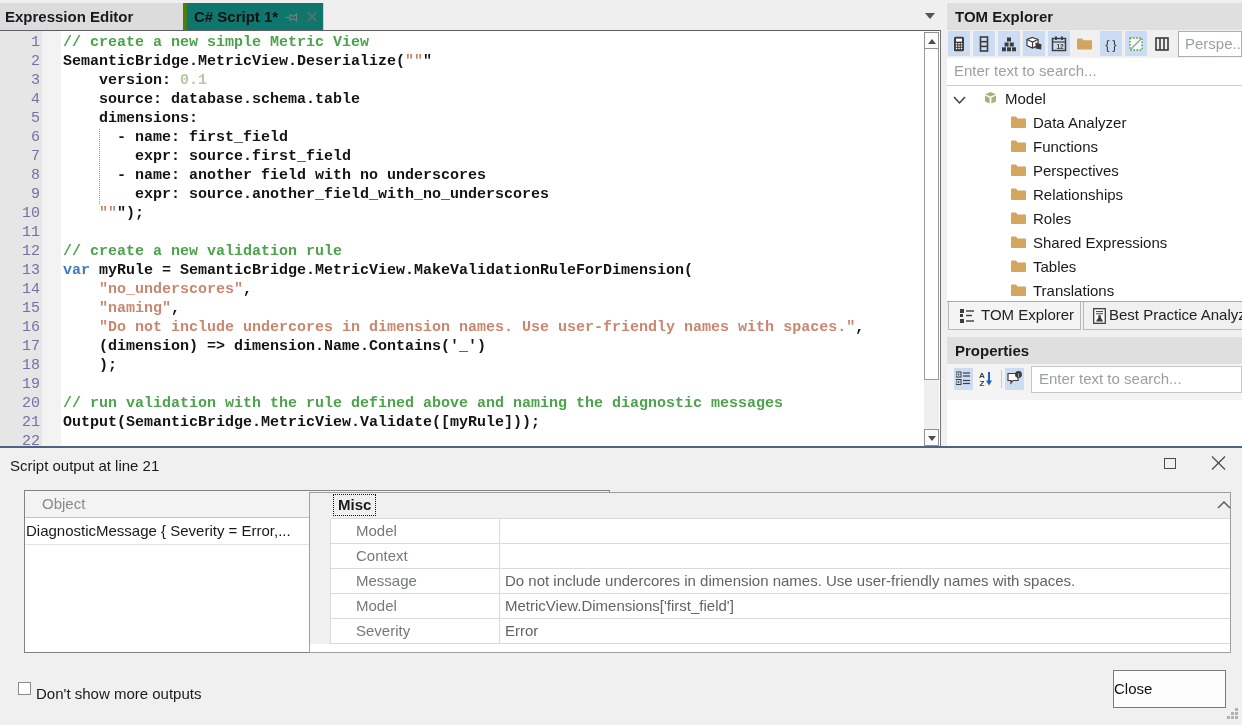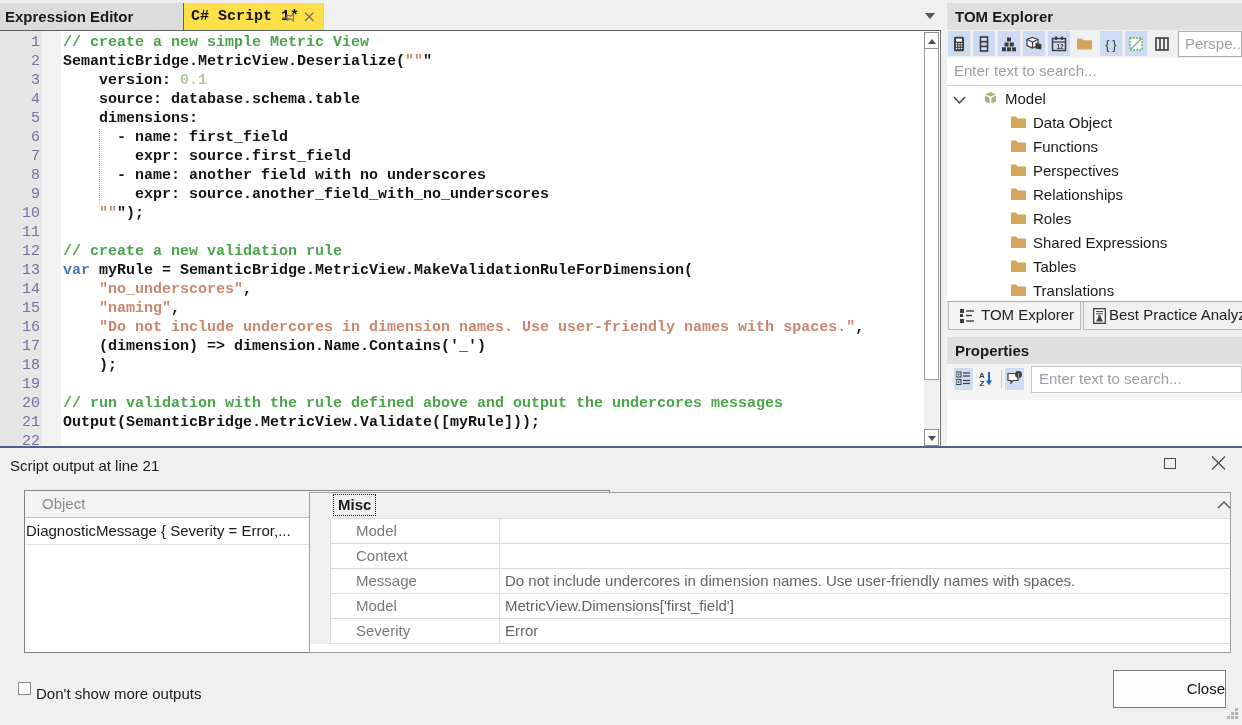--- a/index.html
+++ b/index.html
@@ -4,21 +4,21 @@
 <style>
   * { margin:0; padding:0; box-sizing:border-box; }
   html,body { width:1242px; height:725px; overflow:hidden; }
   body { font-family:"Liberation Sans", sans-serif; background:#f0f0f0; position:relative; font-size:15px; color:#1a1a1a; }
   .abs { position:absolute; }
 
   
   #topstrip { left:0; top:0; width:941px; height:30px; background:#efefef; }
   #capExpr { left:0; top:3px; width:183px; height:27px; background:#dcdcdc; }
   #capExpr span { position:absolute; left:5px; top:5px; font-weight:bold; color:#1a1a1a; }
-  #tabDoc { left:183px; top:3px; width:141px; height:27px; background:#fde047; border-left:1px solid #4d7c0f; border-right:1px solid #cfcfcf;font-family:Liberation Mono, monospace; }
+  #tabDoc { left:183px; top:3px; width:141px; height:27px; background:#0f766e; border-left:4px solid #4d7c0f; border-right:1px solid #cfcfcf; }
   #tabDoc .t { position:absolute; left:7px; top:5px; font-weight:bold; color:#111; }
   #dropArrow { left:925px; top:13px; width:0; height:0; border-left:5px solid transparent; border-right:5px solid transparent; border-top:6px solid #555; }
 
   
   #editor { left:0; top:30px; width:941px; height:417px; background:#fff; border-top:1px solid #5a6068; border-right:1px solid #70757c; }
   #gutter { left:0; top:31px; width:42px; height:416px; background:#e6e6e6; }
   #gutter2 { left:42px; top:31px; width:19px; height:416px; background:#f3f3f3; }
   pre.code, pre.nums { font-family:"Liberation Mono", monospace; font-size:15px; line-height:19px; }
   #nums { left:0; top:33px; width:40px; text-align:right; color:#7a6ca8; }
   #code { left:63px; top:33px; color:#141414;font-weight:bold; }
@@ -76,21 +76,21 @@
   #miscLbl { position:absolute; left:23px; top:1px; font-weight:bold; border:1px dotted #111; padding:1px 4px 2px 4px; }
   #gridChev { position:absolute; left:907px; top:8px; }
   #gridGut { position:absolute; left:0; top:26px; width:21px; height:125px; background:#f0f0f0; border-right:1px solid #dadada; }
   .grow { position:absolute; left:21px; width:899px; height:25px; border-bottom:1px solid #dadada; background:#fff; }
   .grow .n { position:absolute; left:25px; top:3px; color:#75797f; }
   .grow .v { position:absolute; left:174px; top:3px; color:#606468; }
   .gsep { position:absolute; left:168px; top:0; width:1px; height:25px; background:#dadada; }
 
   #chk { position:absolute; left:18px; top:234px; width:13px; height:13px; background:#fff; border:1px solid #8a8a8a; }
   #chkLbl { position:absolute; left:36px; top:231px; color:#1a1a1a;margin-top:6px; }
-  #btnClose { position:absolute; left:1113px; top:222px; width:113px; height:38px; background:#fdfdfd; border:1px solid #7a7a7a; text-align:right; padding-top:9px; color:#111; }
+  #btnClose { position:absolute; left:1113px; top:222px; width:113px; height:38px; background:#fdfdfd; border:1px solid #7a7a7a; text-align:left; padding-top:9px; color:#111; }
   #grip { position:absolute; left:1227px; top:260px; }
 </style>
 </head>
 <body>
 
 <div class="abs" id="topstrip"></div>
 <div class="abs" id="capExpr">
     <span>Expression Editor</span>
   </div>
 <div class="abs" id="tabDoc">
@@ -148,21 +148,21 @@
     <span class="st">""</span>");
 
 <span class="cm">// create a new validation rule</span>
 <span class="kw">var</span> myRule = SemanticBridge.MetricView.MakeValidationRuleForDimension(
     <span class="st">"no_underscores"</span>,
     <span class="st">"naming"</span>,
     <span class="st">"Do not include undercores in dimension names. Use user-friendly names with spaces."</span>,
     (dimension) =&gt; dimension.Name.Contains('_')
     );
 
-<span class="cm">// run validation with the rule defined above and output the undercores messages</span>
+<span class="cm">// run validation with the rule defined above and naming the diagnostic messages</span>
 Output(SemanticBridge.MetricView.Validate([myRule]));</pre>
 <div class="abs" id="indentguide"></div>
 
 <div class="abs" id="sbar">
   <div class="sbbtn" style="top:0">
       <div class="tri-up"></div>
     </div>
   <div id="sbthumb"></div>
   <div class="sbbtn" style="top:397px">
       <div class="tri-dn"></div>
@@ -275,21 +275,21 @@
             <polygon points="3,5.6 7.6,7.7 7.6,13.6 3,11.5"></polygon>
             <polygon points="14,5.6 9.4,7.7 9.4,13.6 14,11.5"></polygon>
           </g>
         </svg>
       <span class="lbl" style="left:58px">Model</span>
     </div>
     <div class="trow" style="top:25px">
         <svg style="position:absolute;left:63px;top:4px" width="17" height="15" viewBox="0 0 17 15">
           <path d="M1,2.5 Q1,1.6 2,1.6 L6,1.6 L7.5,3.4 L15,3.4 Q16,3.4 16,4.4 L16,12 Q16,13 15,13 L2,13 Q1,13 1,12 Z" fill="#d2a65e"></path>
         </svg>
-        <span class="lbl" style="left:86px">Data Object</span>
+        <span class="lbl" style="left:86px">Data Analyzer</span>
       </div>
     <div class="trow" style="top:49px">
         <svg style="position:absolute;left:63px;top:4px" width="17" height="15" viewBox="0 0 17 15">
           <path d="M1,2.5 Q1,1.6 2,1.6 L6,1.6 L7.5,3.4 L15,3.4 Q16,3.4 16,4.4 L16,12 Q16,13 15,13 L2,13 Q1,13 1,12 Z" fill="#d2a65e"></path>
         </svg>
         <span class="lbl" style="left:86px">Functions</span>
       </div>
     <div class="trow" style="top:73px">
         <svg style="position:absolute;left:63px;top:4px" width="17" height="15" viewBox="0 0 17 15">
           <path d="M1,2.5 Q1,1.6 2,1.6 L6,1.6 L7.5,3.4 L15,3.4 Q16,3.4 16,4.4 L16,12 Q16,13 15,13 L2,13 Q1,13 1,12 Z" fill="#d2a65e"></path>

